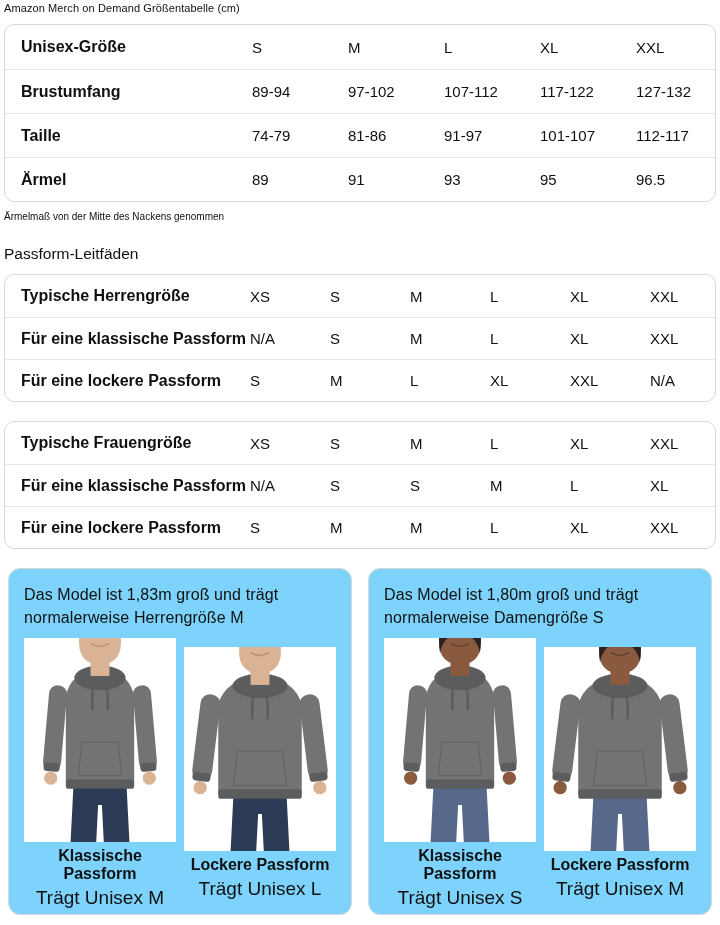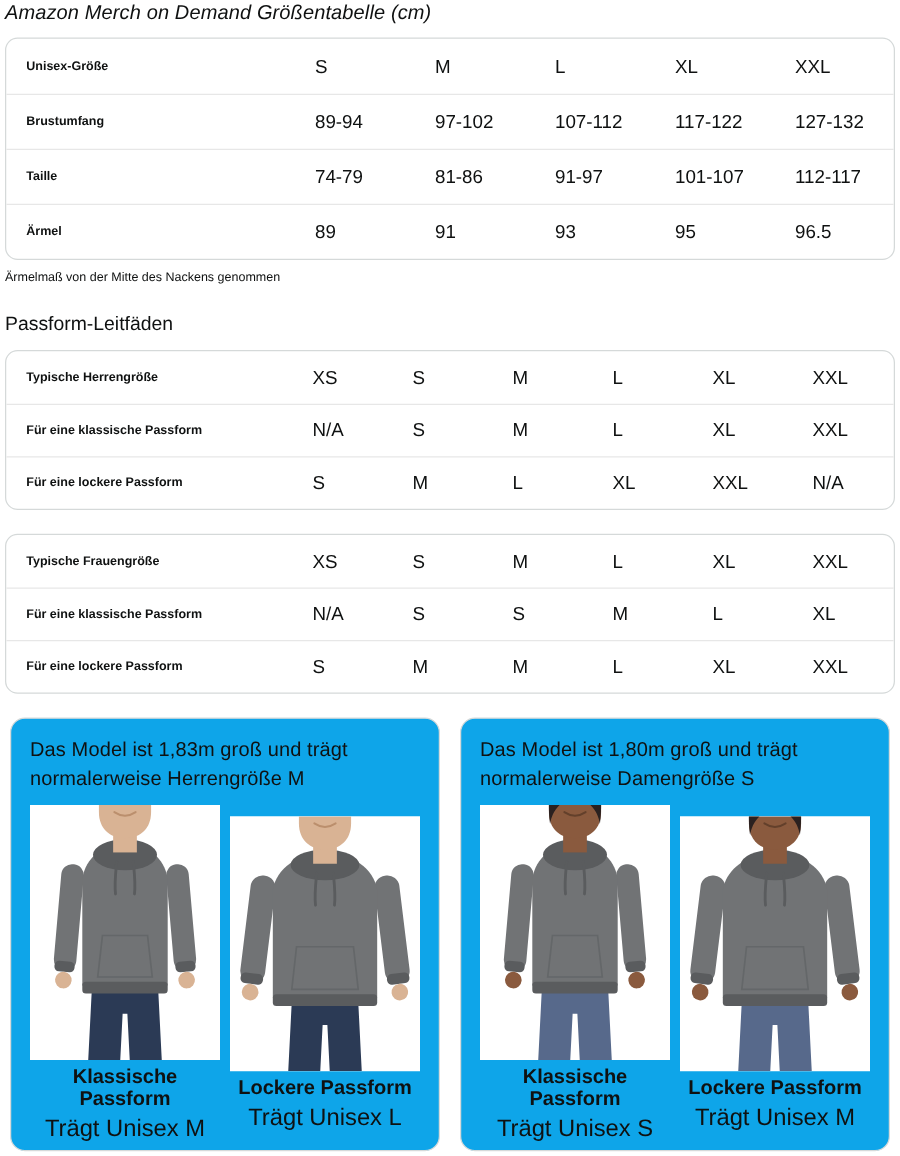--- a/index.html
+++ b/index.html
@@ -4,42 +4,42 @@
 <style>
   * { margin:0; padding:0; box-sizing:border-box; }
   html,body { width:720px; background:#fff; }
   body {
     font-family:"Liberation Sans","DejaVu Sans",sans-serif;
     color:var(--text,#0f1111);
     height:925px; overflow:hidden;
   }
   .page { padding:1px 4px 0 4px; }
 
-  .page-title { font-size:16px; font-weight:400; margin:1px 0 10px 0; letter-spacing:.1px;font-style:italic; }
+  .page-title { font-size:11px; font-weight:400; margin:1px 0 10px 0; letter-spacing:.1px; }
 
   .tbl {
     border:1px solid var(--table-border,#d5d9d9);
     border-radius:10px; background:#fff; overflow:hidden;
   }
   .row { display:grid; align-items:center; padding-left:16px; }
   .row + .row { border-top:1px solid var(--row-divider,#e7e7e7); }
   .t1 .row { grid-template-columns:231px 96px 96px 96px 96px 1fr; height:44px; }
   .t2 .row { grid-template-columns:229px 80px 80px 80px 80px 80px 1fr; height:42px; }
-  .lbl { font-weight:700; font-size:10px; }
+  .lbl { font-weight:700; font-size:16px; }
   .val { font-size:15px; }
 
   .note { font-size:10px; margin:9px 0 0 0; }
   .section-title { font-size:15.5px; font-weight:400; margin:23px 0 11px 0; }
   .tbl + .tbl { margin-top:19px; }
 
   .cards { display:flex; gap:16px; margin-top:19px; padding:0 4px; }
   .card {
     flex:1 1 0;
     border:1px solid var(--card-border,#d5d9d9);
-    border-radius:12px; background:#0ea5e9;
+    border-radius:12px; background:#7dd3fc;
     padding:15px 15px 13px 15px; height:347px;
   }
   .card-desc { font-size:16px; line-height:1.42; letter-spacing:.1px; }
   .photos { display:flex; gap:8px; justify-content:center; margin-top:9px;align-items:center; }
   .photo-fig { width:152px; text-align:center; }
   .photo-fig svg.person { display:block; width:152px; height:204px; margin:0 auto; background:#fff; }
   .fit-label { font-size:16px; font-weight:700; margin-top:5px; }
   .wears-label { font-size:19px; font-weight:400; margin-top:4px; }
 
   .man   { --skin:var(--skin-men,#d9b394);   --skin-dk:var(--skin-men-dk,#bb8f6d);

